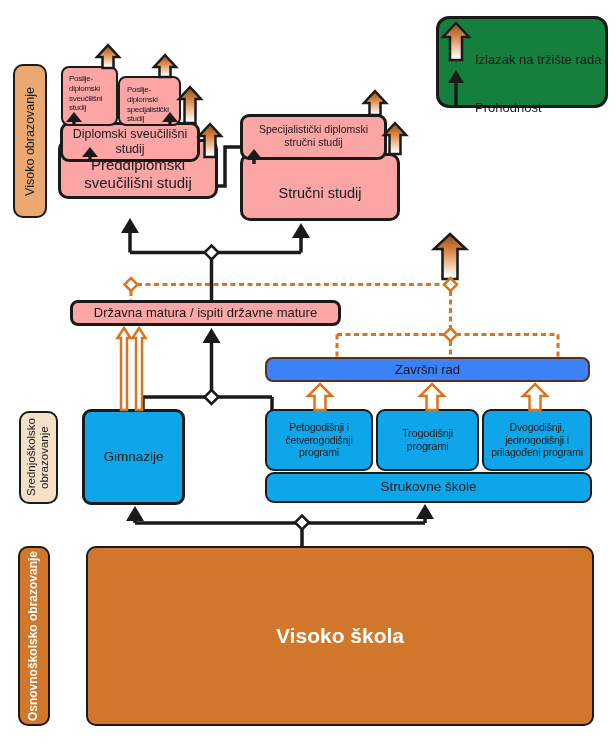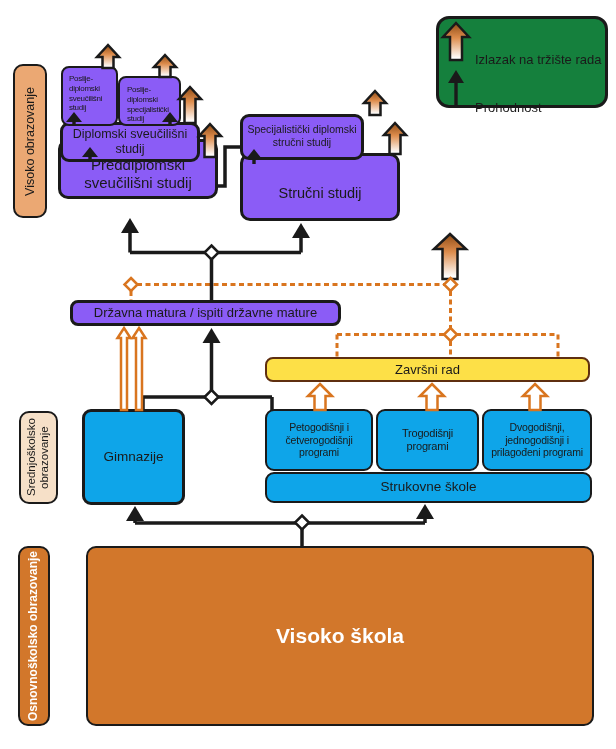--- a/index.html
+++ b/index.html
@@ -1,19 +1,19 @@
 <!DOCTYPE html>
 <html><head>
 <meta charset="utf-8">
 <style>
   html,body{margin:0;padding:0;background:#fff;}
   #stage{position:relative;width:616px;height:749px;background:#fff;overflow:hidden;
          font-family:"Liberation Sans", sans-serif;color:#1a1a1a;}
   .abs{position:absolute;box-sizing:border-box;}
-  .wbox{background:#8b5cf6;border:3px solid #1a1a1a;border-radius:10px;
+  .wbox{background:#fca5a5;border:3px solid #1a1a1a;border-radius:10px;
         display:flex;align-items:center;justify-content:center;text-align:center;line-height:1.22;}
   .tanbox{background:#0ea5e9;border:2.5px solid #1a1a1a;border-radius:9px;
         display:flex;align-items:center;justify-content:center;text-align:center;line-height:1.2;}
   .vlabel{display:flex;align-items:center;justify-content:center;border:2.5px solid #1a1a1a;border-radius:10px;}
   .vlabel span{writing-mode:vertical-rl;transform:rotate(180deg);text-align:center;line-height:1.15;}
   .small-left{justify-content:flex-start;align-items:flex-start;text-align:left;letter-spacing:-0.3px;}
   svg.overlay{position:absolute;left:0;top:0;pointer-events:none;}
 </style>
 </head>
 <body>
@@ -39,29 +39,29 @@
   <div class="abs wbox small-left" style="left:61px;top:66px;width:57px;height:60px;font-size:8px;border-radius:8px;border-width:2.5px;padding:6px 3px 0 6px;z-index:3;">
     <span>Poslije-diplomski sveučilišni studij</span>
   </div>
   <div class="abs wbox small-left" style="left:118px;top:76px;width:63px;height:50px;font-size:8px;border-radius:8px;border-width:2.5px;padding:7px 3px 0 7px;z-index:3;">
     <span>Poslije-diplomski specijalistički studij</span>
   </div>
 
   <div class="abs wbox" style="left:240px;top:153px;width:160px;height:68px;font-size:14.5px;padding-top:14px;z-index:1;">
     <span>Stručni studij</span>
   </div>
-  <div class="abs wbox" style="left:240px;top:114px;width:124px;height:46px;font-size:10.5px;border-radius:9px;padding:3px 2px 6px 2px;z-index:2;">
+  <div class="abs wbox" style="left:240px;top:114px;width:147px;height:46px;font-size:10.5px;border-radius:9px;padding:3px 2px 6px 2px;z-index:2;">
     <span>Specijalistički diplomski stručni studij</span>
   </div>
 
   <div class="abs wbox" style="left:70px;top:300px;width:271px;height:26px;font-size:13px;border-radius:8px;">
     <span>Državna matura / ispiti državne mature</span>
   </div>
 
-  <div class="abs" style="left:265px;top:357px;width:325px;height:25px;background:#fde047;border:2.5px solid #5f2f10;border-radius:8px;
+  <div class="abs" style="left:265px;top:357px;width:325px;height:25px;background:#3b82f6;border:2.5px solid #5f2f10;border-radius:8px;
               display:flex;align-items:center;justify-content:center;font-size:13px;">
     <span>Završni rad</span>
   </div>
 
   <div class="abs tanbox" style="left:82px;top:409px;width:103px;height:96px;font-size:13.5px;border-width:3px;">
     <span>Gimnazije</span>
   </div>
   <div class="abs tanbox" style="left:265px;top:409px;width:108px;height:62px;font-size:10.5px;letter-spacing:-0.2px;padding:0 4px;">
     <span>Petogodišnji i četverogodišnji programi</span>
   </div>

